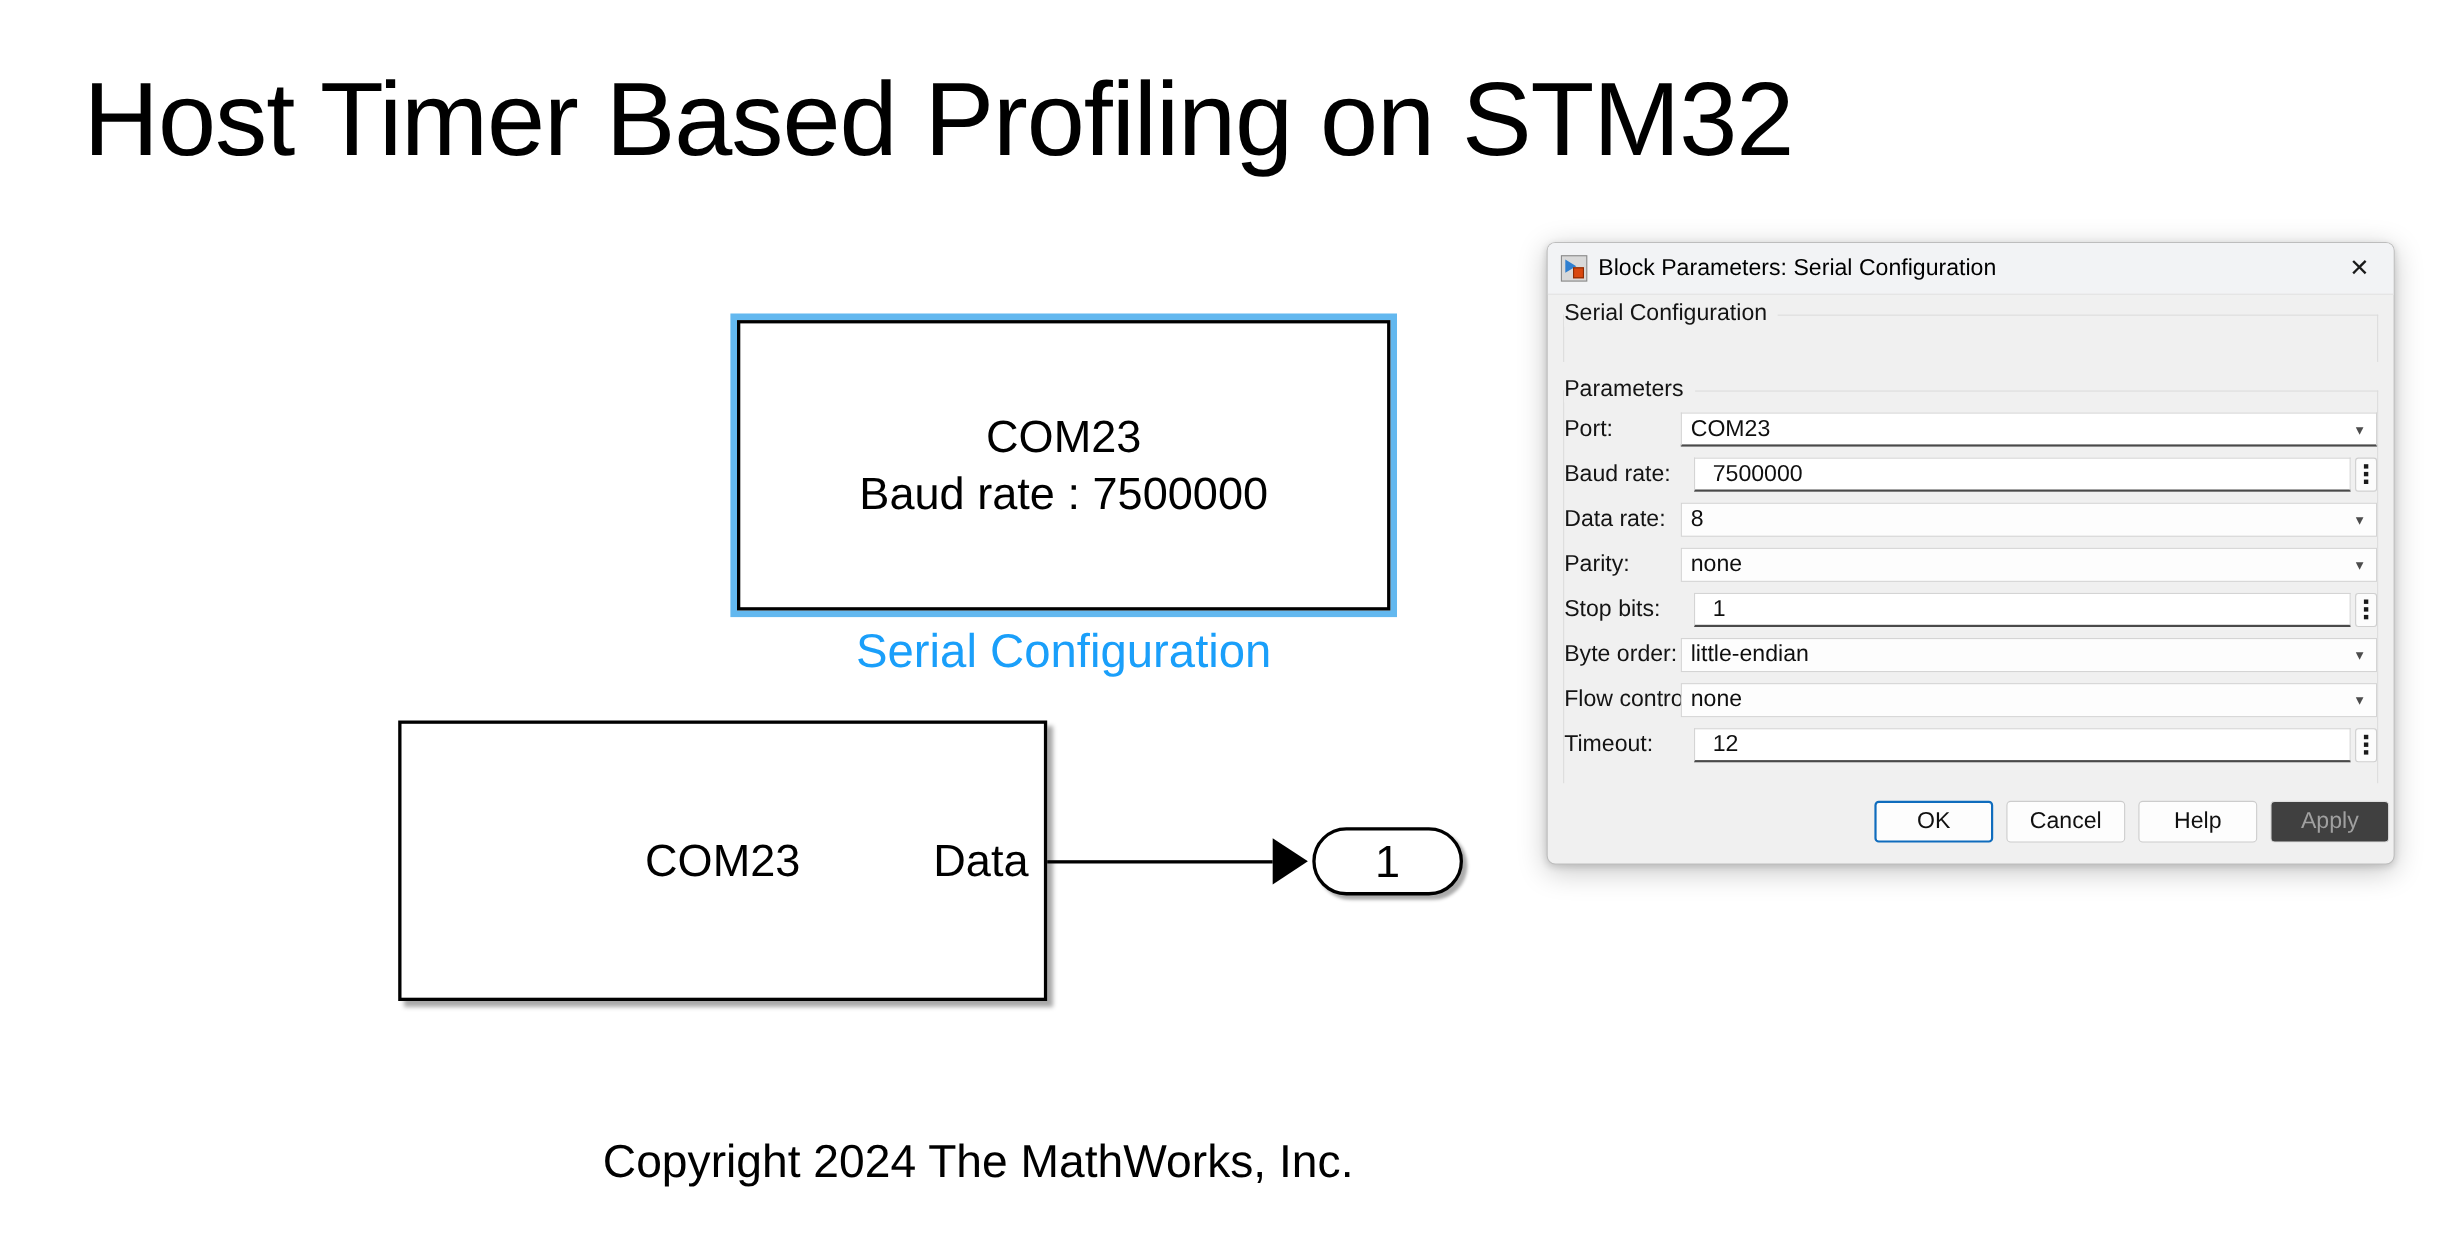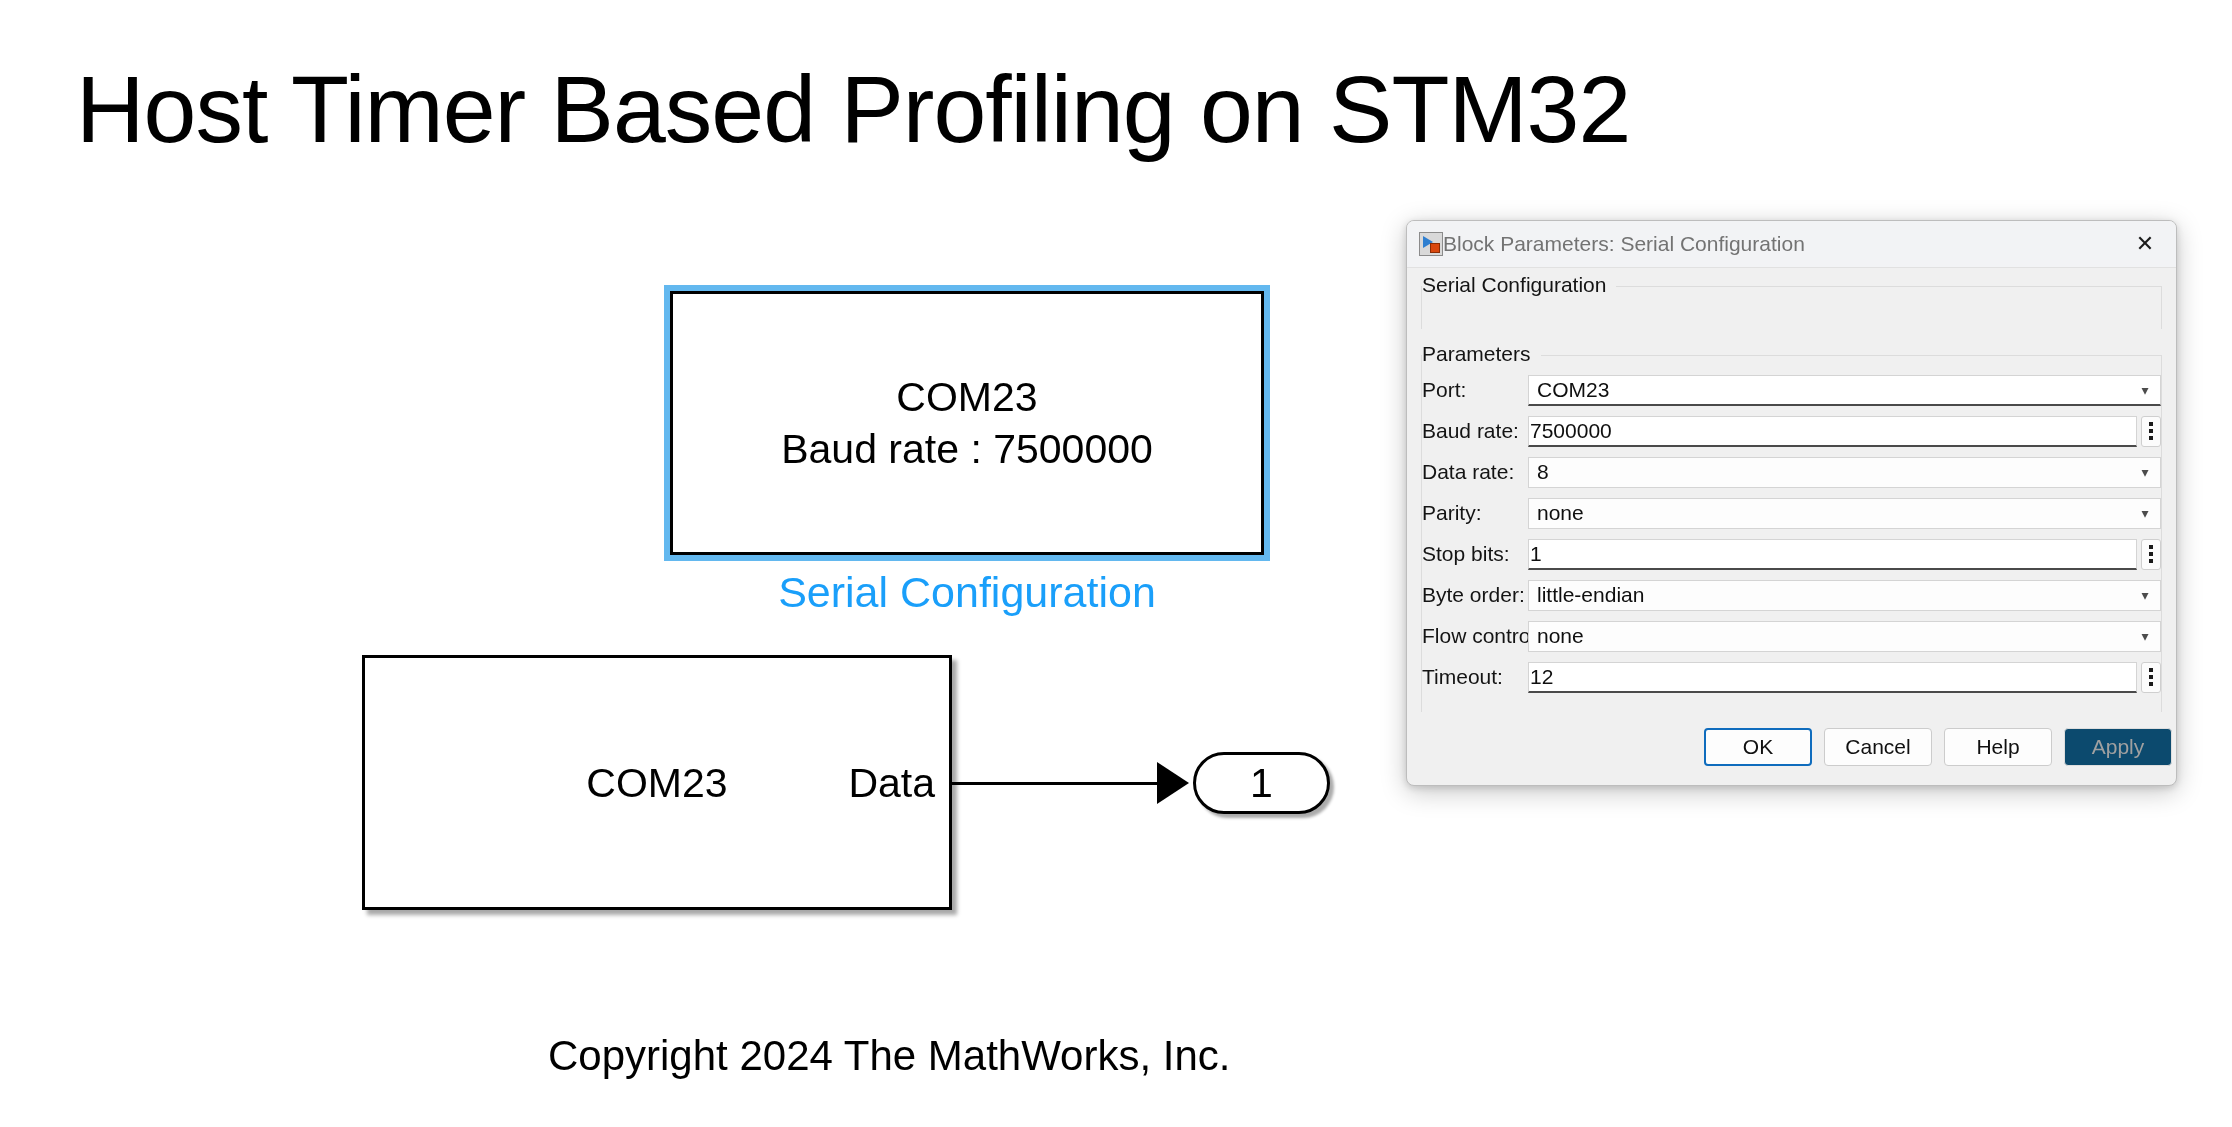--- a/index.html
+++ b/index.html
@@ -200,22 +200,23 @@
     position: absolute;
     right: 2px;
     bottom: 2px;
     width: 10px;
     height: 10px;
     background: #d9480f;
     border: 1px solid #8a2d06;
     box-sizing: border-box;
   }
   #dialog-title-text {
-    font-size: 21px;
-    color: #737373;
+    margin-left: 10px;
+    font-size: 21px;
+    color: #000000;
     white-space: nowrap;
   }
   #dialog-close-button {
     position: absolute;
     right: 0;
     top: 0;
     width: 62px;
     height: 45px;
     display: flex;
     align-items: center;
@@ -289,26 +290,27 @@
     min-width: 0;
   }
 
   .field {
     flex: 1;
     background: #fdfdfd;
     border: 1px solid #d4d4d4;
     box-sizing: border-box;
     display: flex;
     align-items: center;
-    padding-left: 1px;
+    padding-left: 16px;
     font-size: 21px;
     color: #0f0f0f;
     min-width: 0;
     white-space: nowrap;
     overflow: hidden;
+    margin-left: 12px;
   }
   .field.focused {
     border-bottom: 2px solid #4a4a4a;
     background: #ffffff;
   }
   .chevron {
     width: 30px;
     flex: none;
     display: flex;
     align-items: center;
@@ -385,21 +387,21 @@
     justify-content: center;
     font-size: 21px;
     color: #101010;
     cursor: default;
   }
   .dlg-button.default {
     border: 2px solid #0f6cbd;
   }
   .dlg-button.disabled {
     color: #a0a0a0;
-    background: #0c4a6e;
+    background: #404040;
     border-color: #dedede;
   }
 </style>
 </head>
 <body>
 
 <div id="slide-title">Host Timer Based Profiling on STM32</div>
 
 <div id="simulink-canvas">
 

